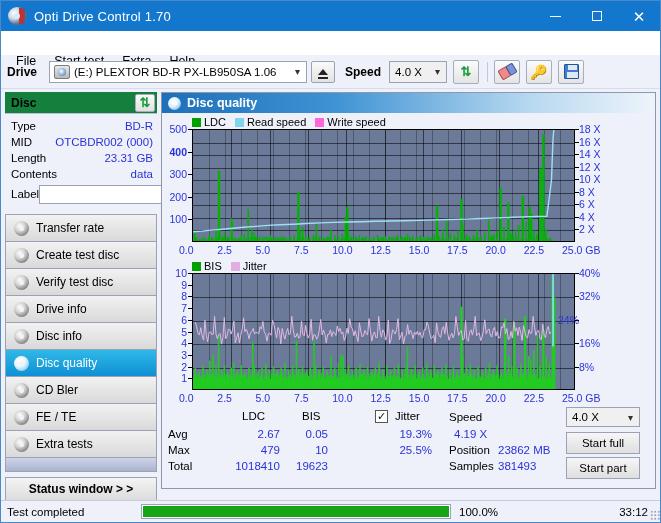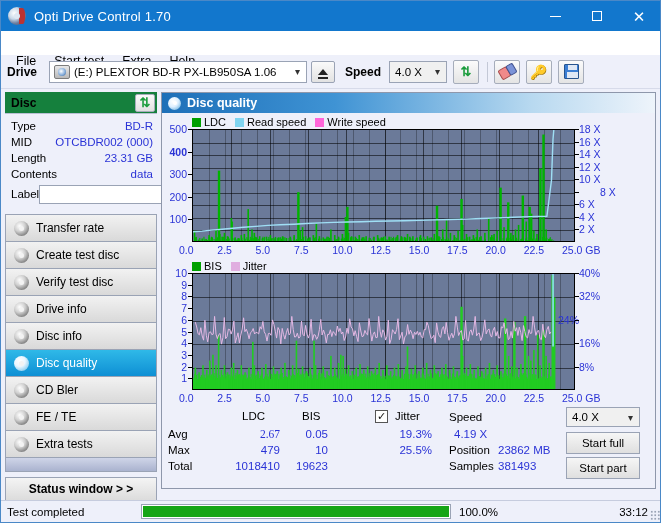--- a/index.html
+++ b/index.html
@@ -1059,21 +1059,21 @@
               <div class="ax-lbl lft" style="left: 0px; width: 25px; top: 16.6px; font-weight: bold;">400</div>
               <div class="tickmark" style="left: 26px; top: 22.6px;"></div>
               <div class="ax-lbl lft" style="left: 0px; width: 25px; top: -6px;">500</div>
               <div class="tickmark" style="left: 26px; top: 0px;"></div>
               <div class="ax-lbl" style="left: 417px; top: 94.4444px;">2 X</div>
               <div class="tickmark" style="left: 413px; top: 100.444px;"></div>
               <div class="ax-lbl" style="left: 417px; top: 81.8889px;">4 X</div>
               <div class="tickmark" style="left: 413px; top: 87.8889px;"></div>
               <div class="ax-lbl" style="left: 417px; top: 69.3333px;">6 X</div>
               <div class="tickmark" style="left: 413px; top: 75.3333px;"></div>
-              <div class="ax-lbl" style="left: 438px; top: 56.7778px;">8 X</div>
+              <div class="ax-lbl" style="left: 417px; top: 56.7778px;">8 X</div>
               <div class="tickmark" style="left: 413px; top: 62.7778px;"></div>
               <div class="ax-lbl" style="left: 417px; top: 44.2222px;">10 X</div>
               <div class="tickmark" style="left: 413px; top: 50.2222px;"></div>
               <div class="ax-lbl" style="left: 417px; top: 31.6667px;">12 X</div>
               <div class="tickmark" style="left: 413px; top: 37.6667px;"></div>
               <div class="ax-lbl" style="left: 417px; top: 19.1111px;">14 X</div>
               <div class="tickmark" style="left: 413px; top: 25.1111px;"></div>
               <div class="ax-lbl" style="left: 417px; top: 6.55556px;">16 X</div>
               <div class="tickmark" style="left: 413px; top: 12.5556px;"></div>
               <div class="ax-lbl" style="left: 417px; top: -6px;">18 X</div>
@@ -1727,21 +1727,21 @@
       </div>
 
       <div class="stats">
         <span class="st h" style="left:80px;  top:4px;">LDC</span>
         <span class="st h" style="left:140px; top:4px;">BIS</span>
         <span class="chk" style="left:213px; top:4px;">✓</span>
         <span class="st h" style="left:233px; top:4px;">Jitter</span>
         <span class="st k" style="left:287px; top:5px;">Speed</span>
 
         <span class="st k" style="left:6px;   top:22px;">Avg</span>
-        <span class="st v" style="left:76px;  top:22px; width:42px; text-align:right;font-family:Liberation Serif, serif;">2.67</span>
+        <span class="st v" style="left:76px;  top:22px; width:42px; text-align:right;">2.67</span>
         <span class="st v" style="left:132px; top:22px; width:34px; text-align:right;">0.05</span>
         <span class="st v" style="left:226px; top:22px; width:44px; text-align:right;">19.3%</span>
         <span class="st v" style="left:292px; top:22px;">4.19 X</span>
 
         <span class="st k" style="left:6px;   top:38px;">Max</span>
         <span class="st v" style="left:76px;  top:38px; width:42px; text-align:right;">479</span>
         <span class="st v" style="left:132px; top:38px; width:34px; text-align:right;">10</span>
         <span class="st v" style="left:226px; top:38px; width:44px; text-align:right;">25.5%</span>
         <span class="st k" style="left:287px; top:38px;">Position</span>
         <span class="st v" style="left:336px; top:38px;">23862 MB</span>

